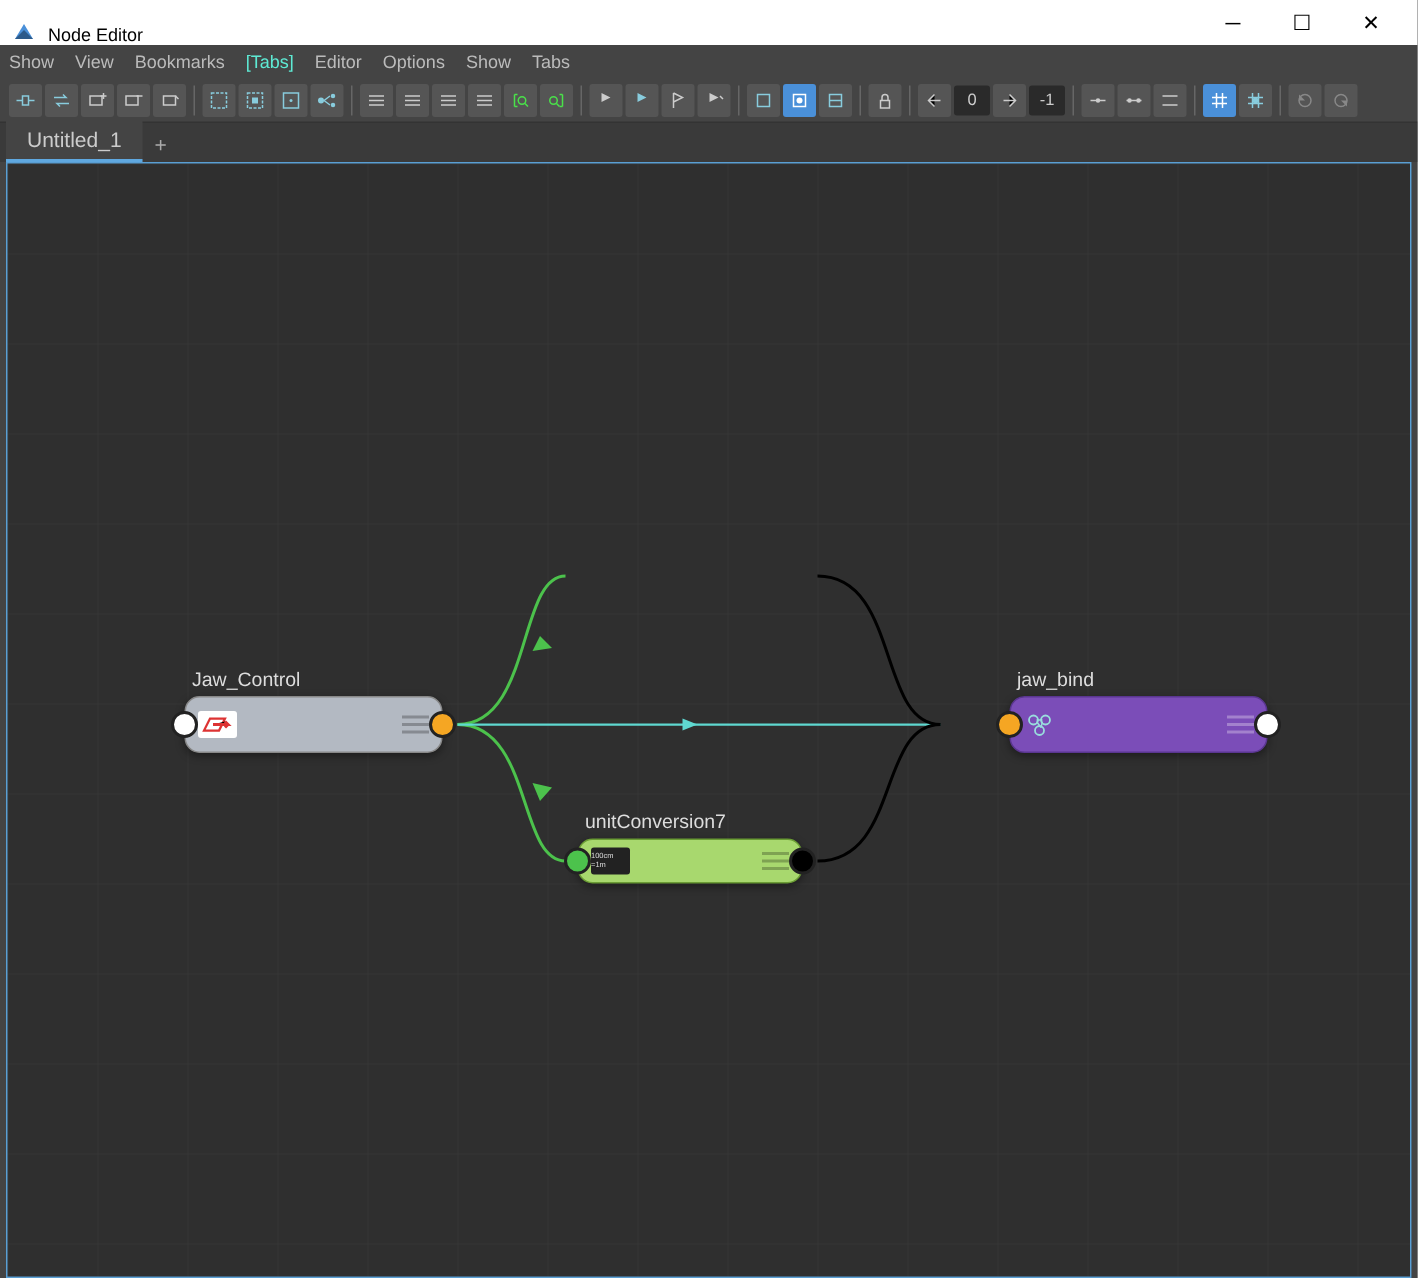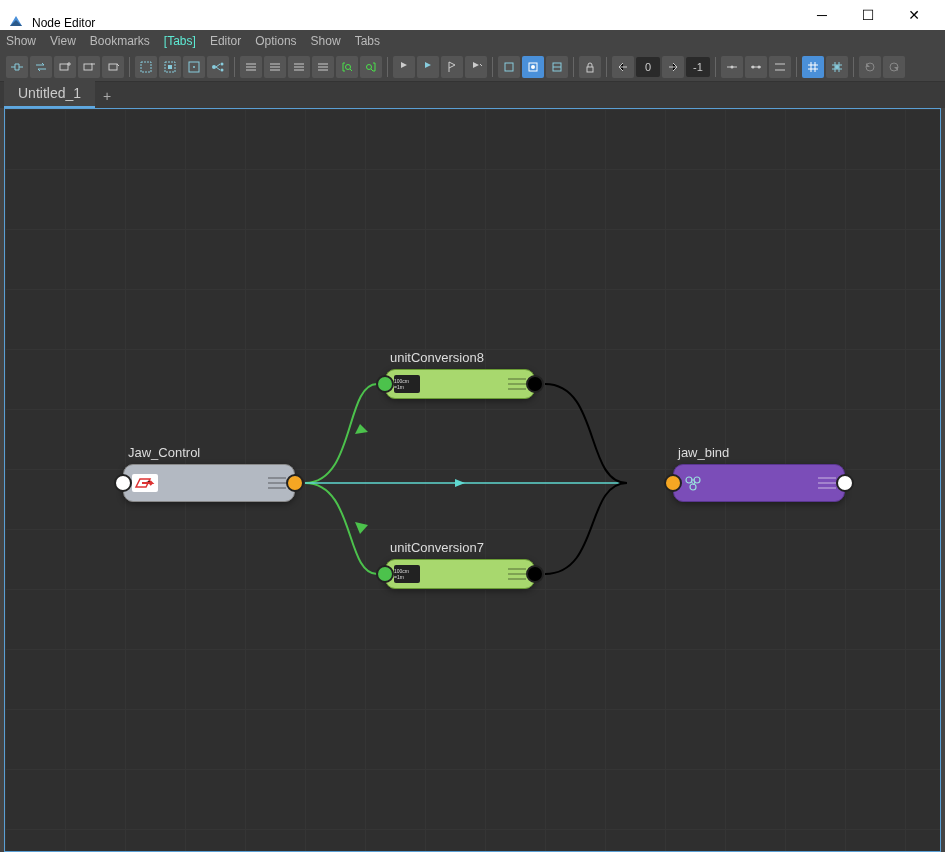--- a/index.html
+++ b/index.html
@@ -303,33 +303,20 @@
           </svg>
       </div>
       <div class="node-lines">
           <span></span>
           <span></span>
           <span></span>
         </div>
       <div class="port right" style="background:#f5a623"></div>
     </div>
 
-    <div class="node node-small n-conv8">
-      <div class="node-label">unitConversion8</div>
-      <div class="port left" style="background:#4cc24c"></div>
-      <div class="node-icon" style="background:#222;color:#ddd;font-size:5px;line-height:6px;flex-direction:column">
-        <span>100cm =1m</span>
-      </div>
-      <div class="node-lines">
-          <span></span>
-          <span></span>
-          <span></span>
-        </div>
-      <div class="port right" style="background:#000"></div>
-    </div>
 
     <div class="node node-small n-conv7">
       <div class="node-label">unitConversion7</div>
       <div class="port left" style="background:#4cc24c"></div>
       <div class="node-icon" style="background:#222;color:#ddd;font-size:5px;line-height:6px;flex-direction:column">
         <span>100cm =1m</span>
       </div>
       <div class="node-lines">
           <span></span>
           <span></span>

